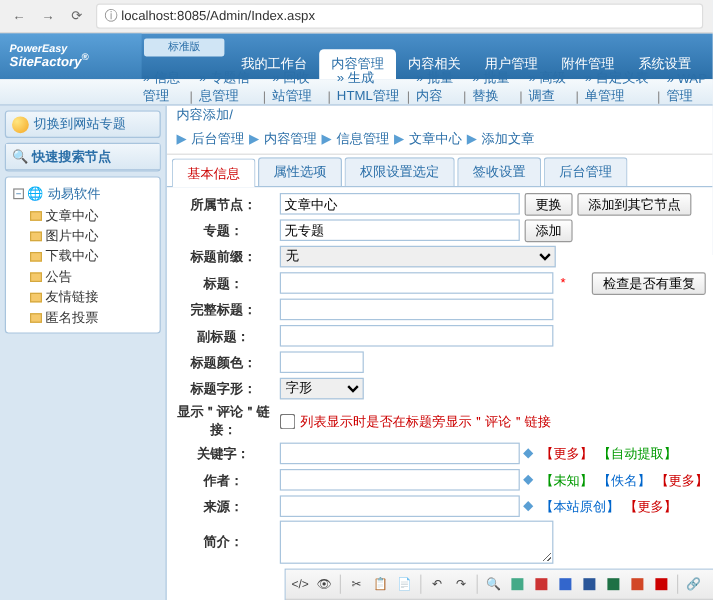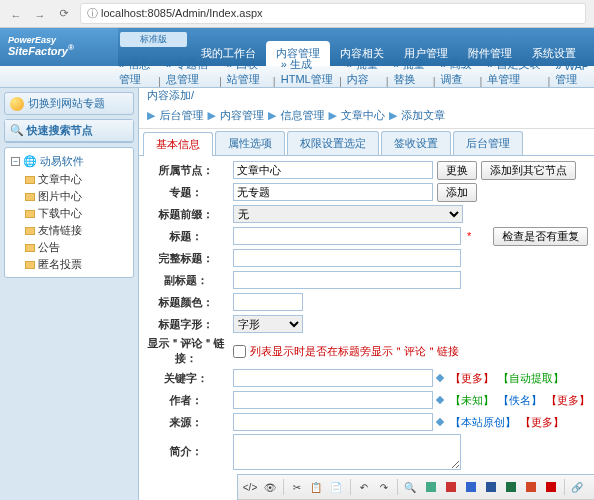--- a/index.html
+++ b/index.html
@@ -118,22 +118,22 @@
         <div class="tree">
           <div class="tree-root">
               <span class="minus">−</span>
               <span>🌐</span>
               <span>动易软件</span>
             </div>
           <div class="tree-ch" id="tree-ch">
               <div><span class="fico"></span>文章中心</div>
               <div><span class="fico"></span>图片中心</div>
               <div><span class="fico"></span>下载中心</div>
+              <div><span class="fico"></span>公告</div>
               <div><span class="fico"></span>友情链接</div>
-              <div><span class="fico"></span>公告</div>
               <div><span class="fico"></span>匿名投票</div>
             </div>
         </div>
       </div>
     </div>
 
     <div class="main">
       <div style="padding:0 8px;color:#2b6fa8"><span>内容添加/</span></div>
       <div class="crumb">
         <span class="arr">▶</span>

